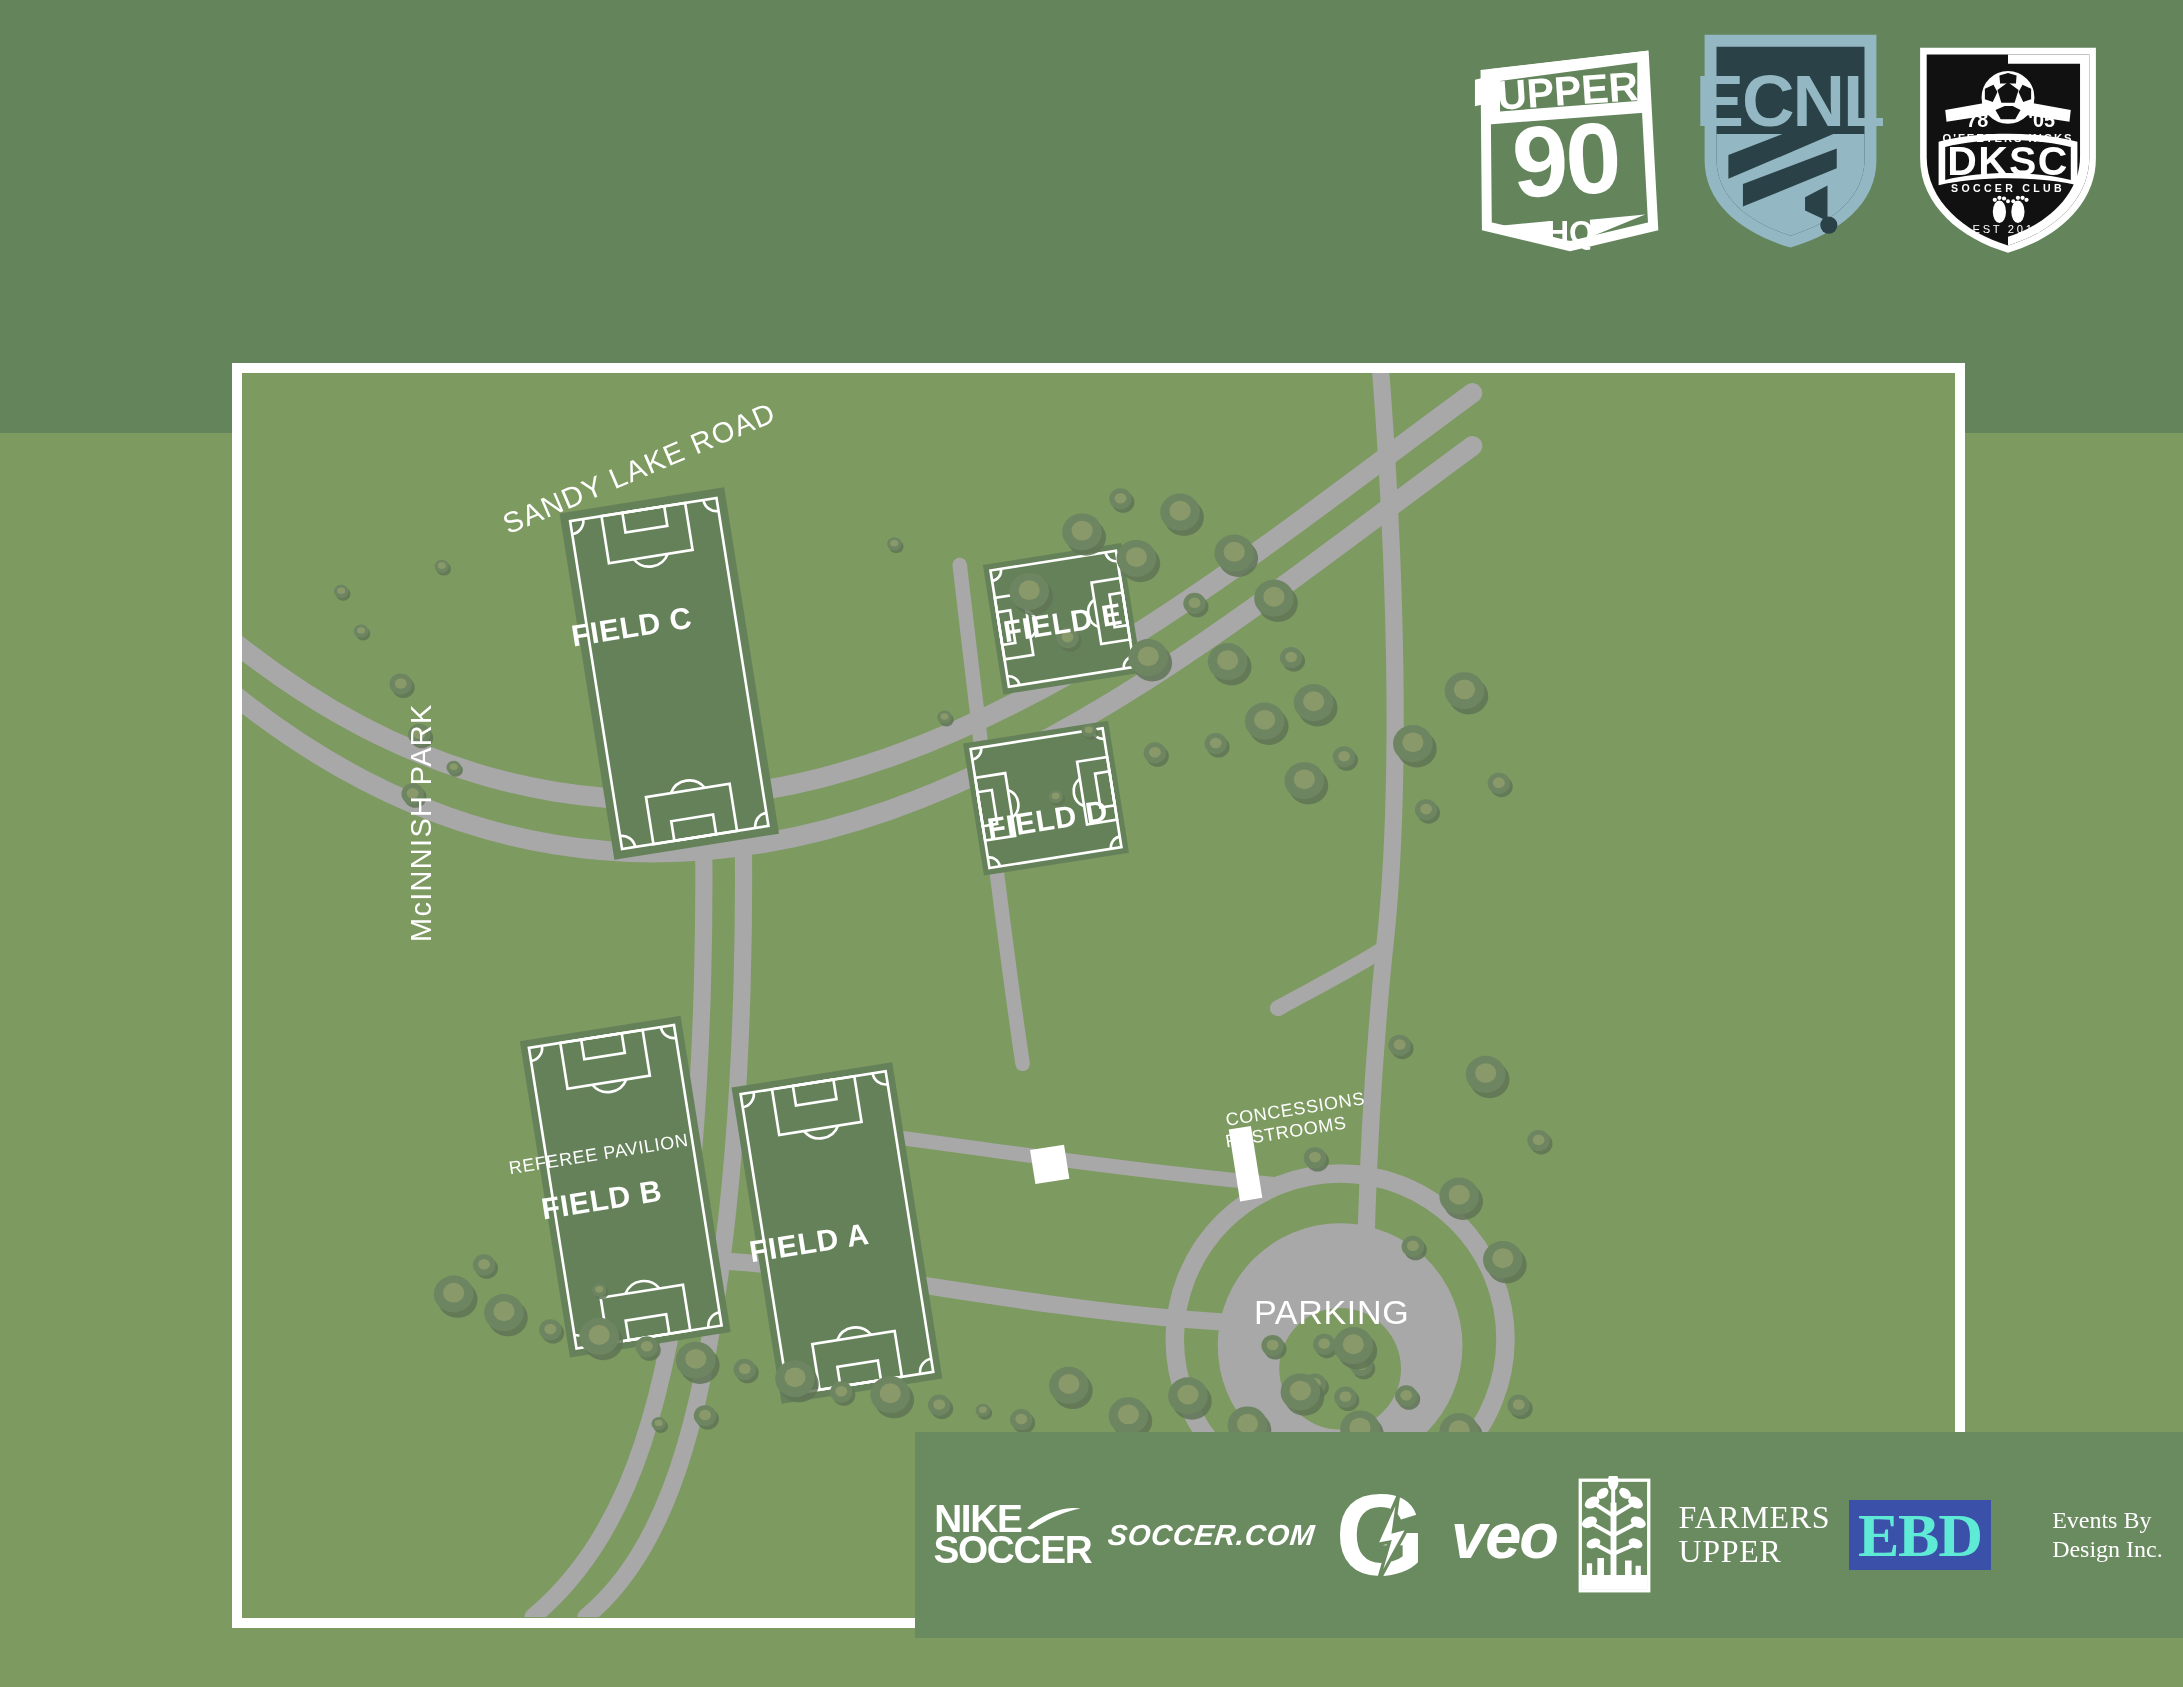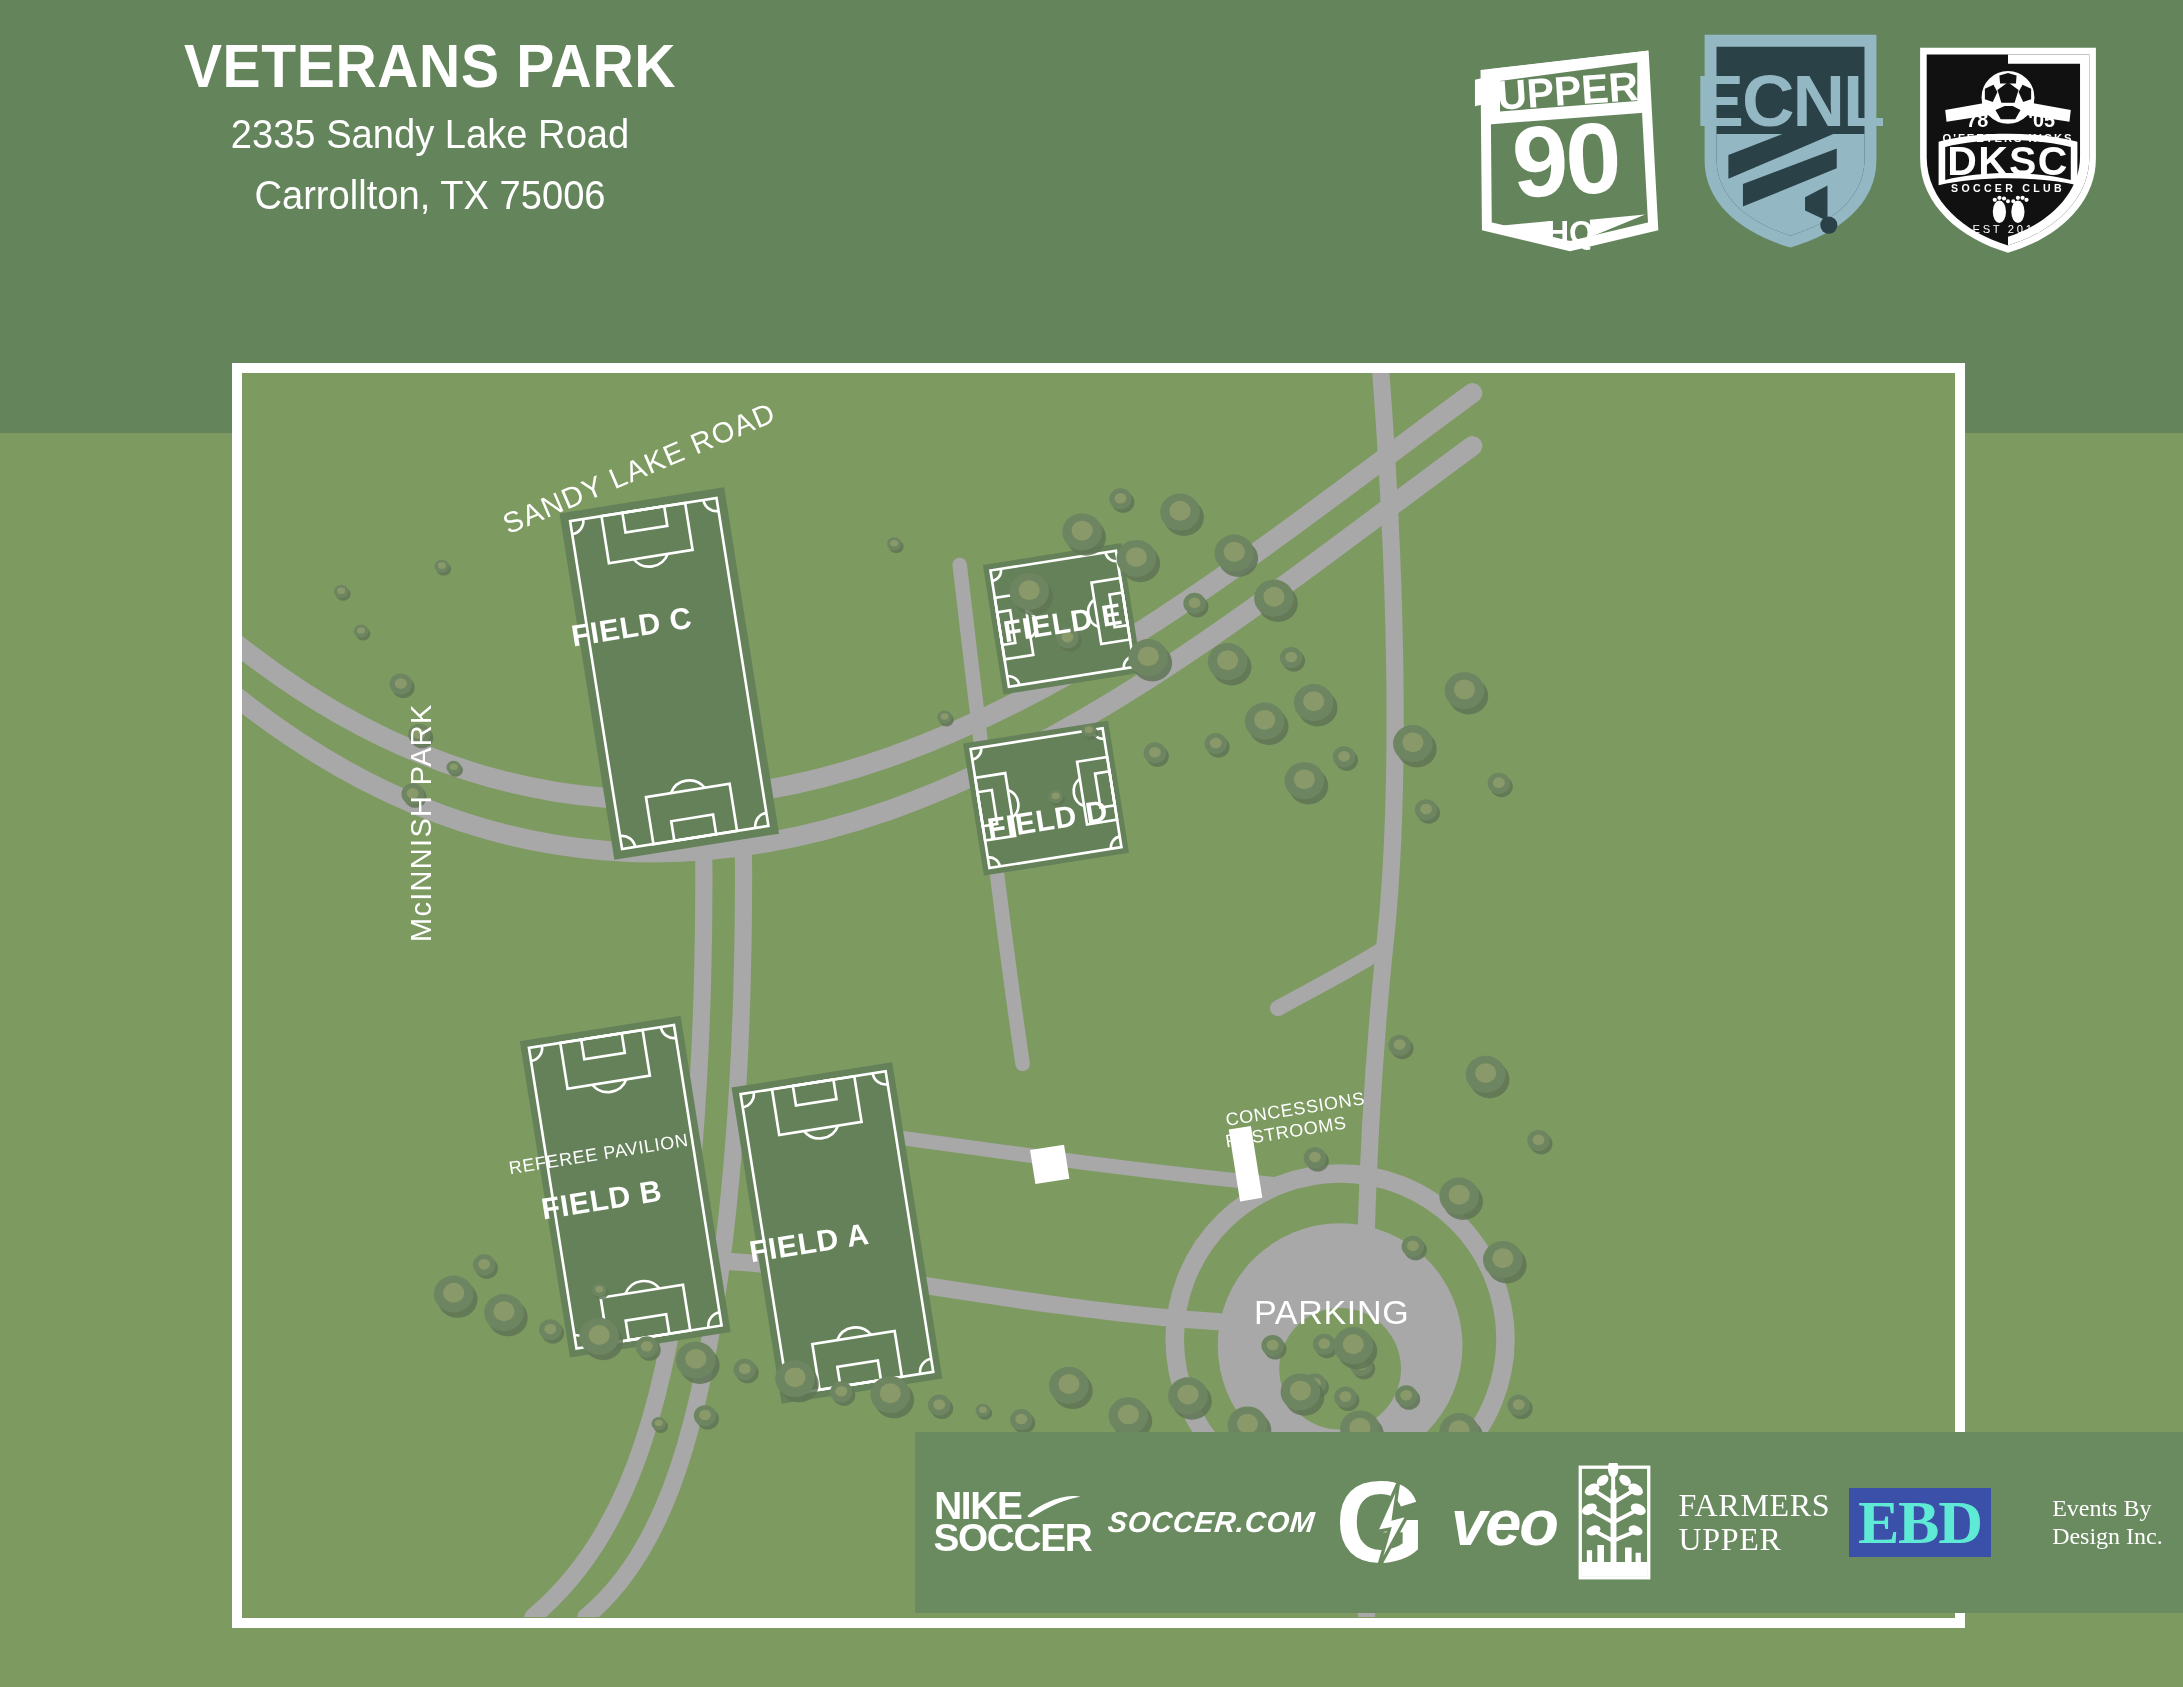--- a/index.html
+++ b/index.html
@@ -24,21 +24,21 @@
   .map-inner{position:absolute;left:0;top:0;width:1712px;height:1244px;}
 
   
   .map-label{position:absolute;color:#ffffff;font-family:"Liberation Sans", sans-serif;white-space:nowrap;}
   .road-label{font-size:29px;letter-spacing:1.3px;}
   .field-label{font-size:30px;font-weight:bold;letter-spacing:0.7px;}
   .small-label{font-size:18px;letter-spacing:0.7px;line-height:1.18;}
   .parking-label{font-size:34px;letter-spacing:0.7px;}
 
   
-  .sponsor-bar{position:absolute;left:915px;top:1432px;width:1268px;height:181px;background:#6a8a5f;
+  .sponsor-bar{position:absolute;left:915px;top:1432px;width:1268px;height:206px;background:#6a8a5f;
                display:flex;align-items:center;justify-content:space-around;padding:0 11px;box-sizing:border-box;}
   .sp{display:flex;align-items:center;color:#ffffff;}
   .nike-wrap{display:flex;flex-direction:column;align-items:flex-start;line-height:0.82;}
   .nike-top{display:flex;align-items:center;gap:5.3px;}
   .nike-txt{font-size:38px;font-weight:bold;letter-spacing:-1.3px;transform:scaleX(1.02);}
   .soccercom{font-size:29px;font-weight:bold;font-style:italic;letter-spacing:0.7px;transform:skewX(-6deg);}
   .veo{font-size:65px;font-weight:bold;font-style:italic;letter-spacing:-2px;}
   .fb-wrap{display:flex;align-items:center;gap:24px;}
   .fb-txt{font-family:"Liberation Serif", serif;font-size:32px;line-height:1.05;letter-spacing:0.7px;}
   .ebd-wrap{display:flex;align-items:center;gap:13.2px;}
@@ -46,25 +46,20 @@
            font-weight:bold;color:#5eead4;line-height:0.95;letter-spacing:-1.3px;position:relative;overflow:hidden;}
   .ebd-txt{font-family:"Liberation Serif", serif;font-size:24px;line-height:1.2;margin-left:48px;}
 </style>
 </head>
 <body>
 
 <div id="stage">
 
   <div class="header-band"></div>
 
-  <div class="header-text">
-    <div class="park-title">VETERANS PARK</div>
-    <div class="park-addr">2335 Sandy Lake Road</div>
-    <div class="park-addr">Carrollton, TX 75006</div>
-  </div>
 
   <div class="logo-row">
 
     <div class="logo">
       <svg width="198" height="225" viewBox="0 0 300 340">
         <g fill="none" stroke="#ffffff" stroke-width="15">
           <path d="M22 70 L262 42 L276 300 L150 330 L24 300 Z"></path>
         </g>
         <g fill="#ffffff">
           <path d="M6 78 L40 70 L40 110 L6 118 Z"></path>

